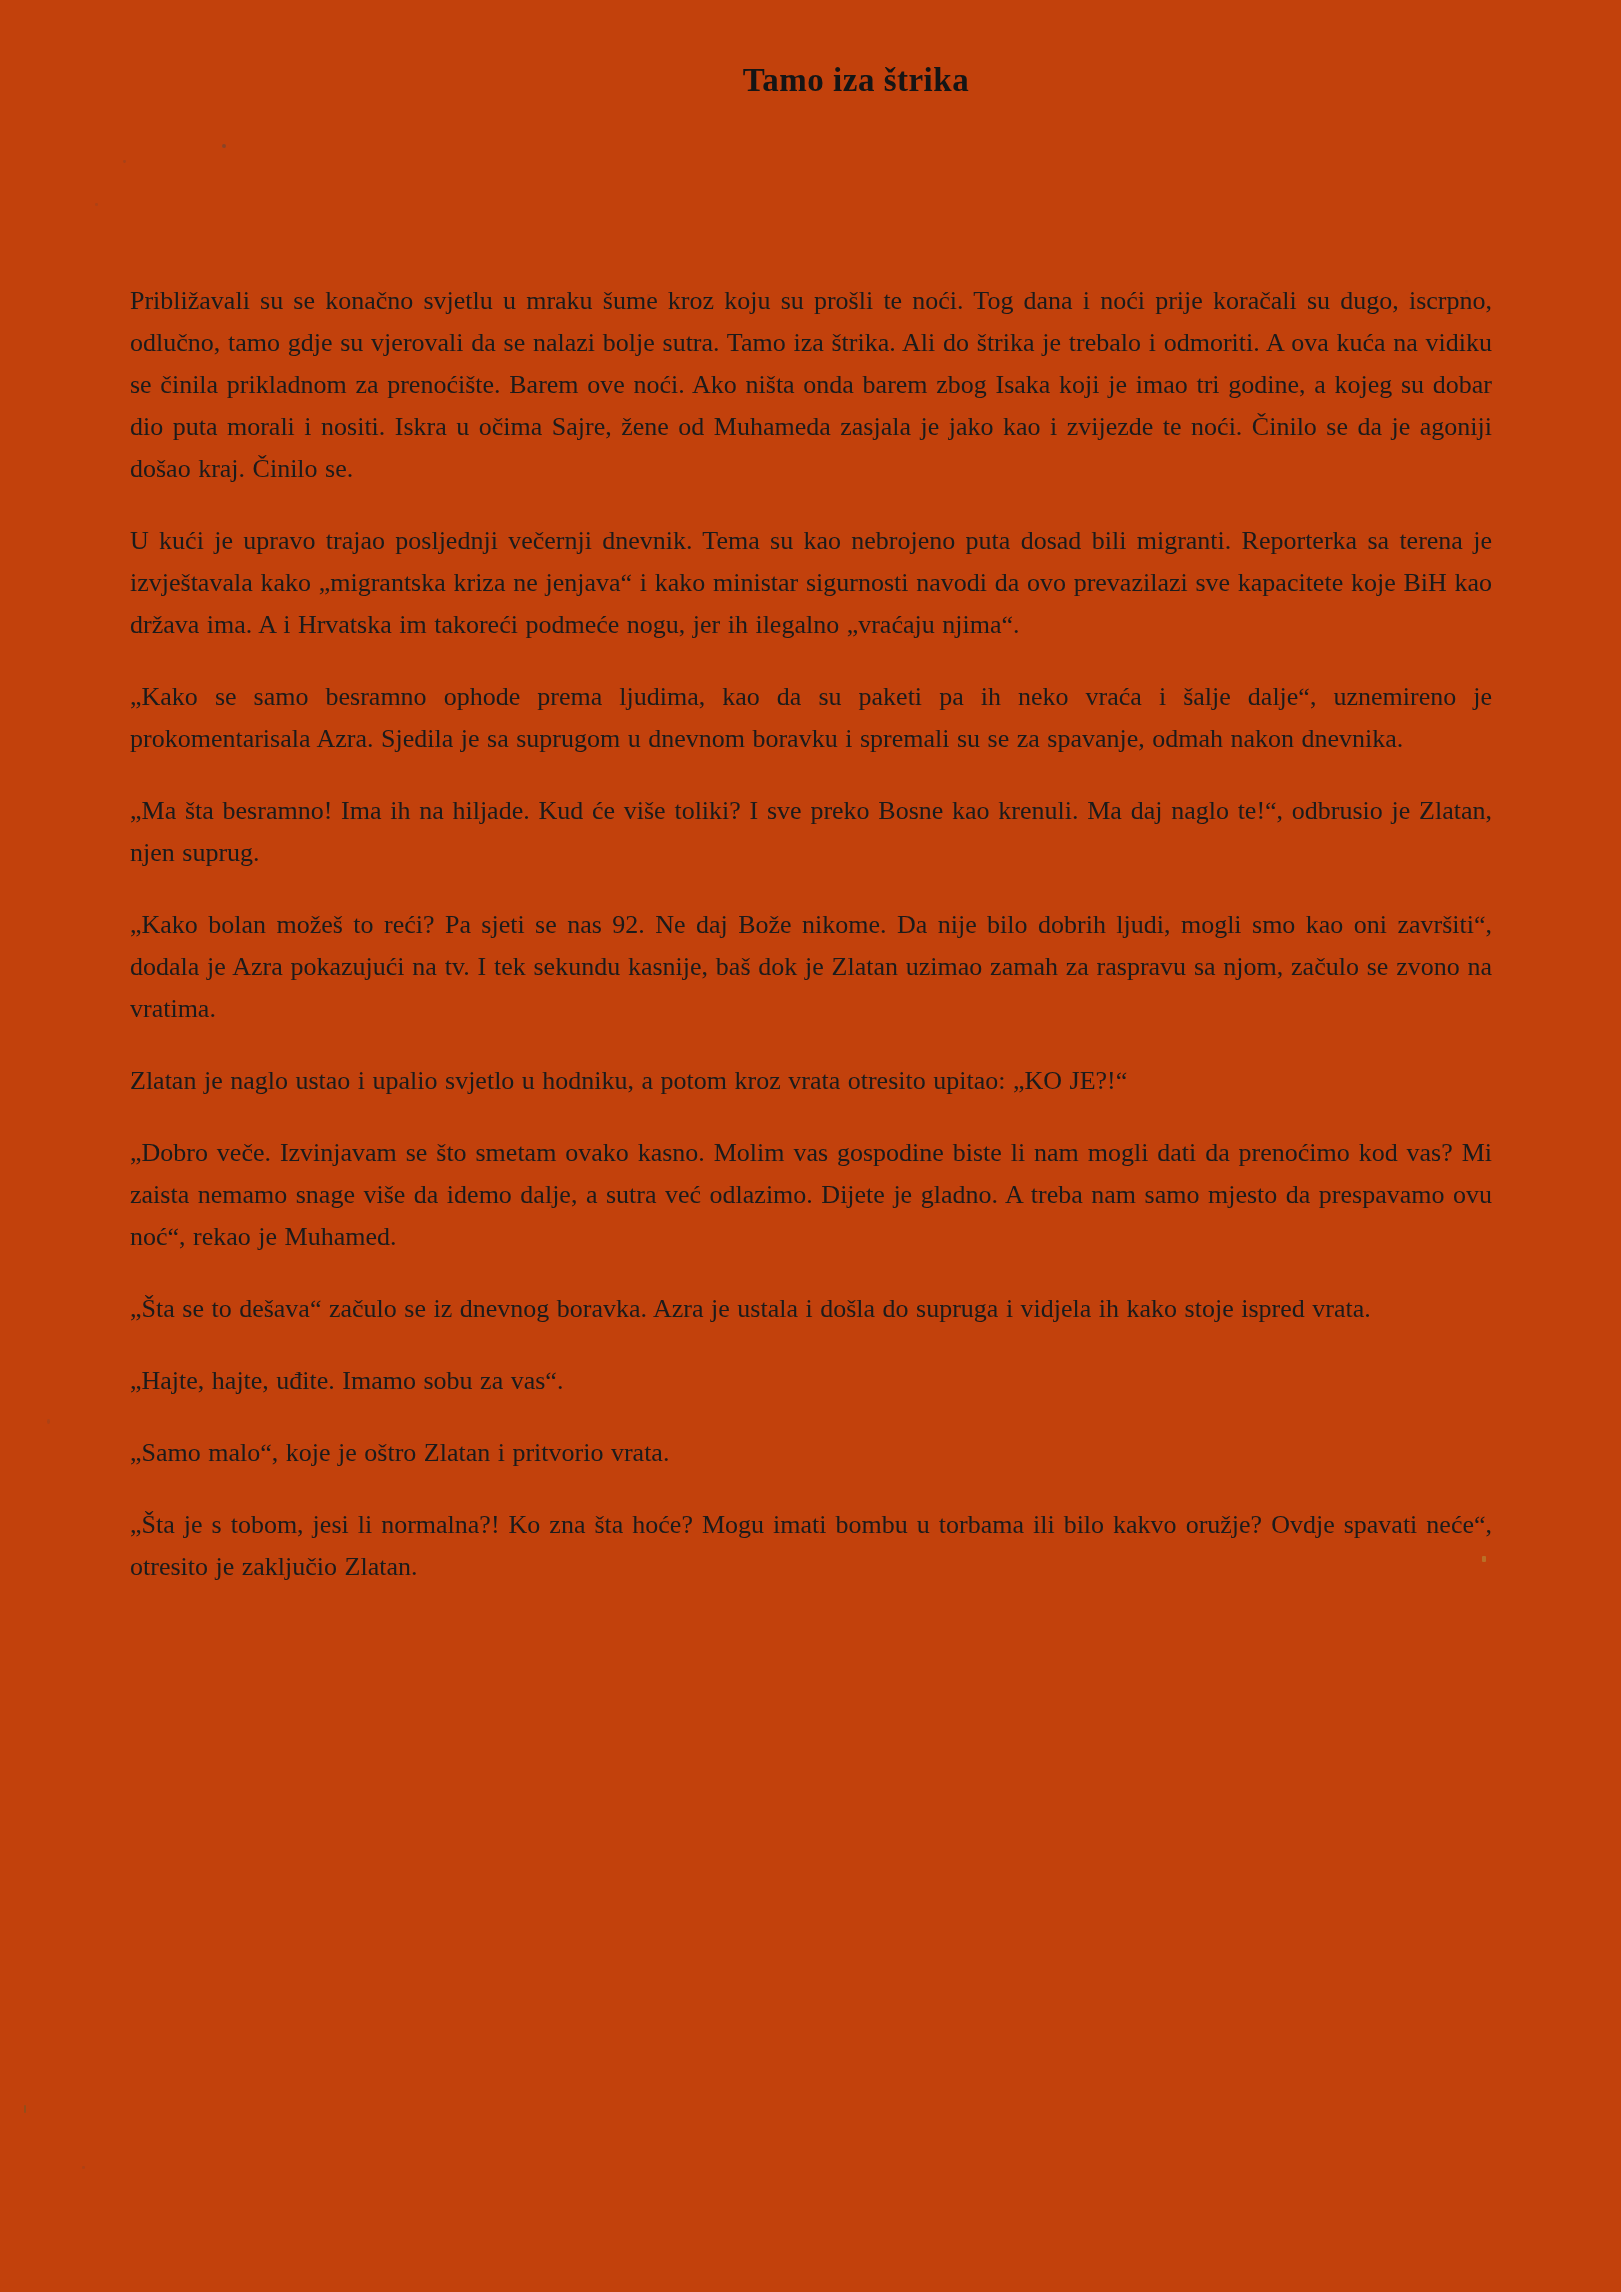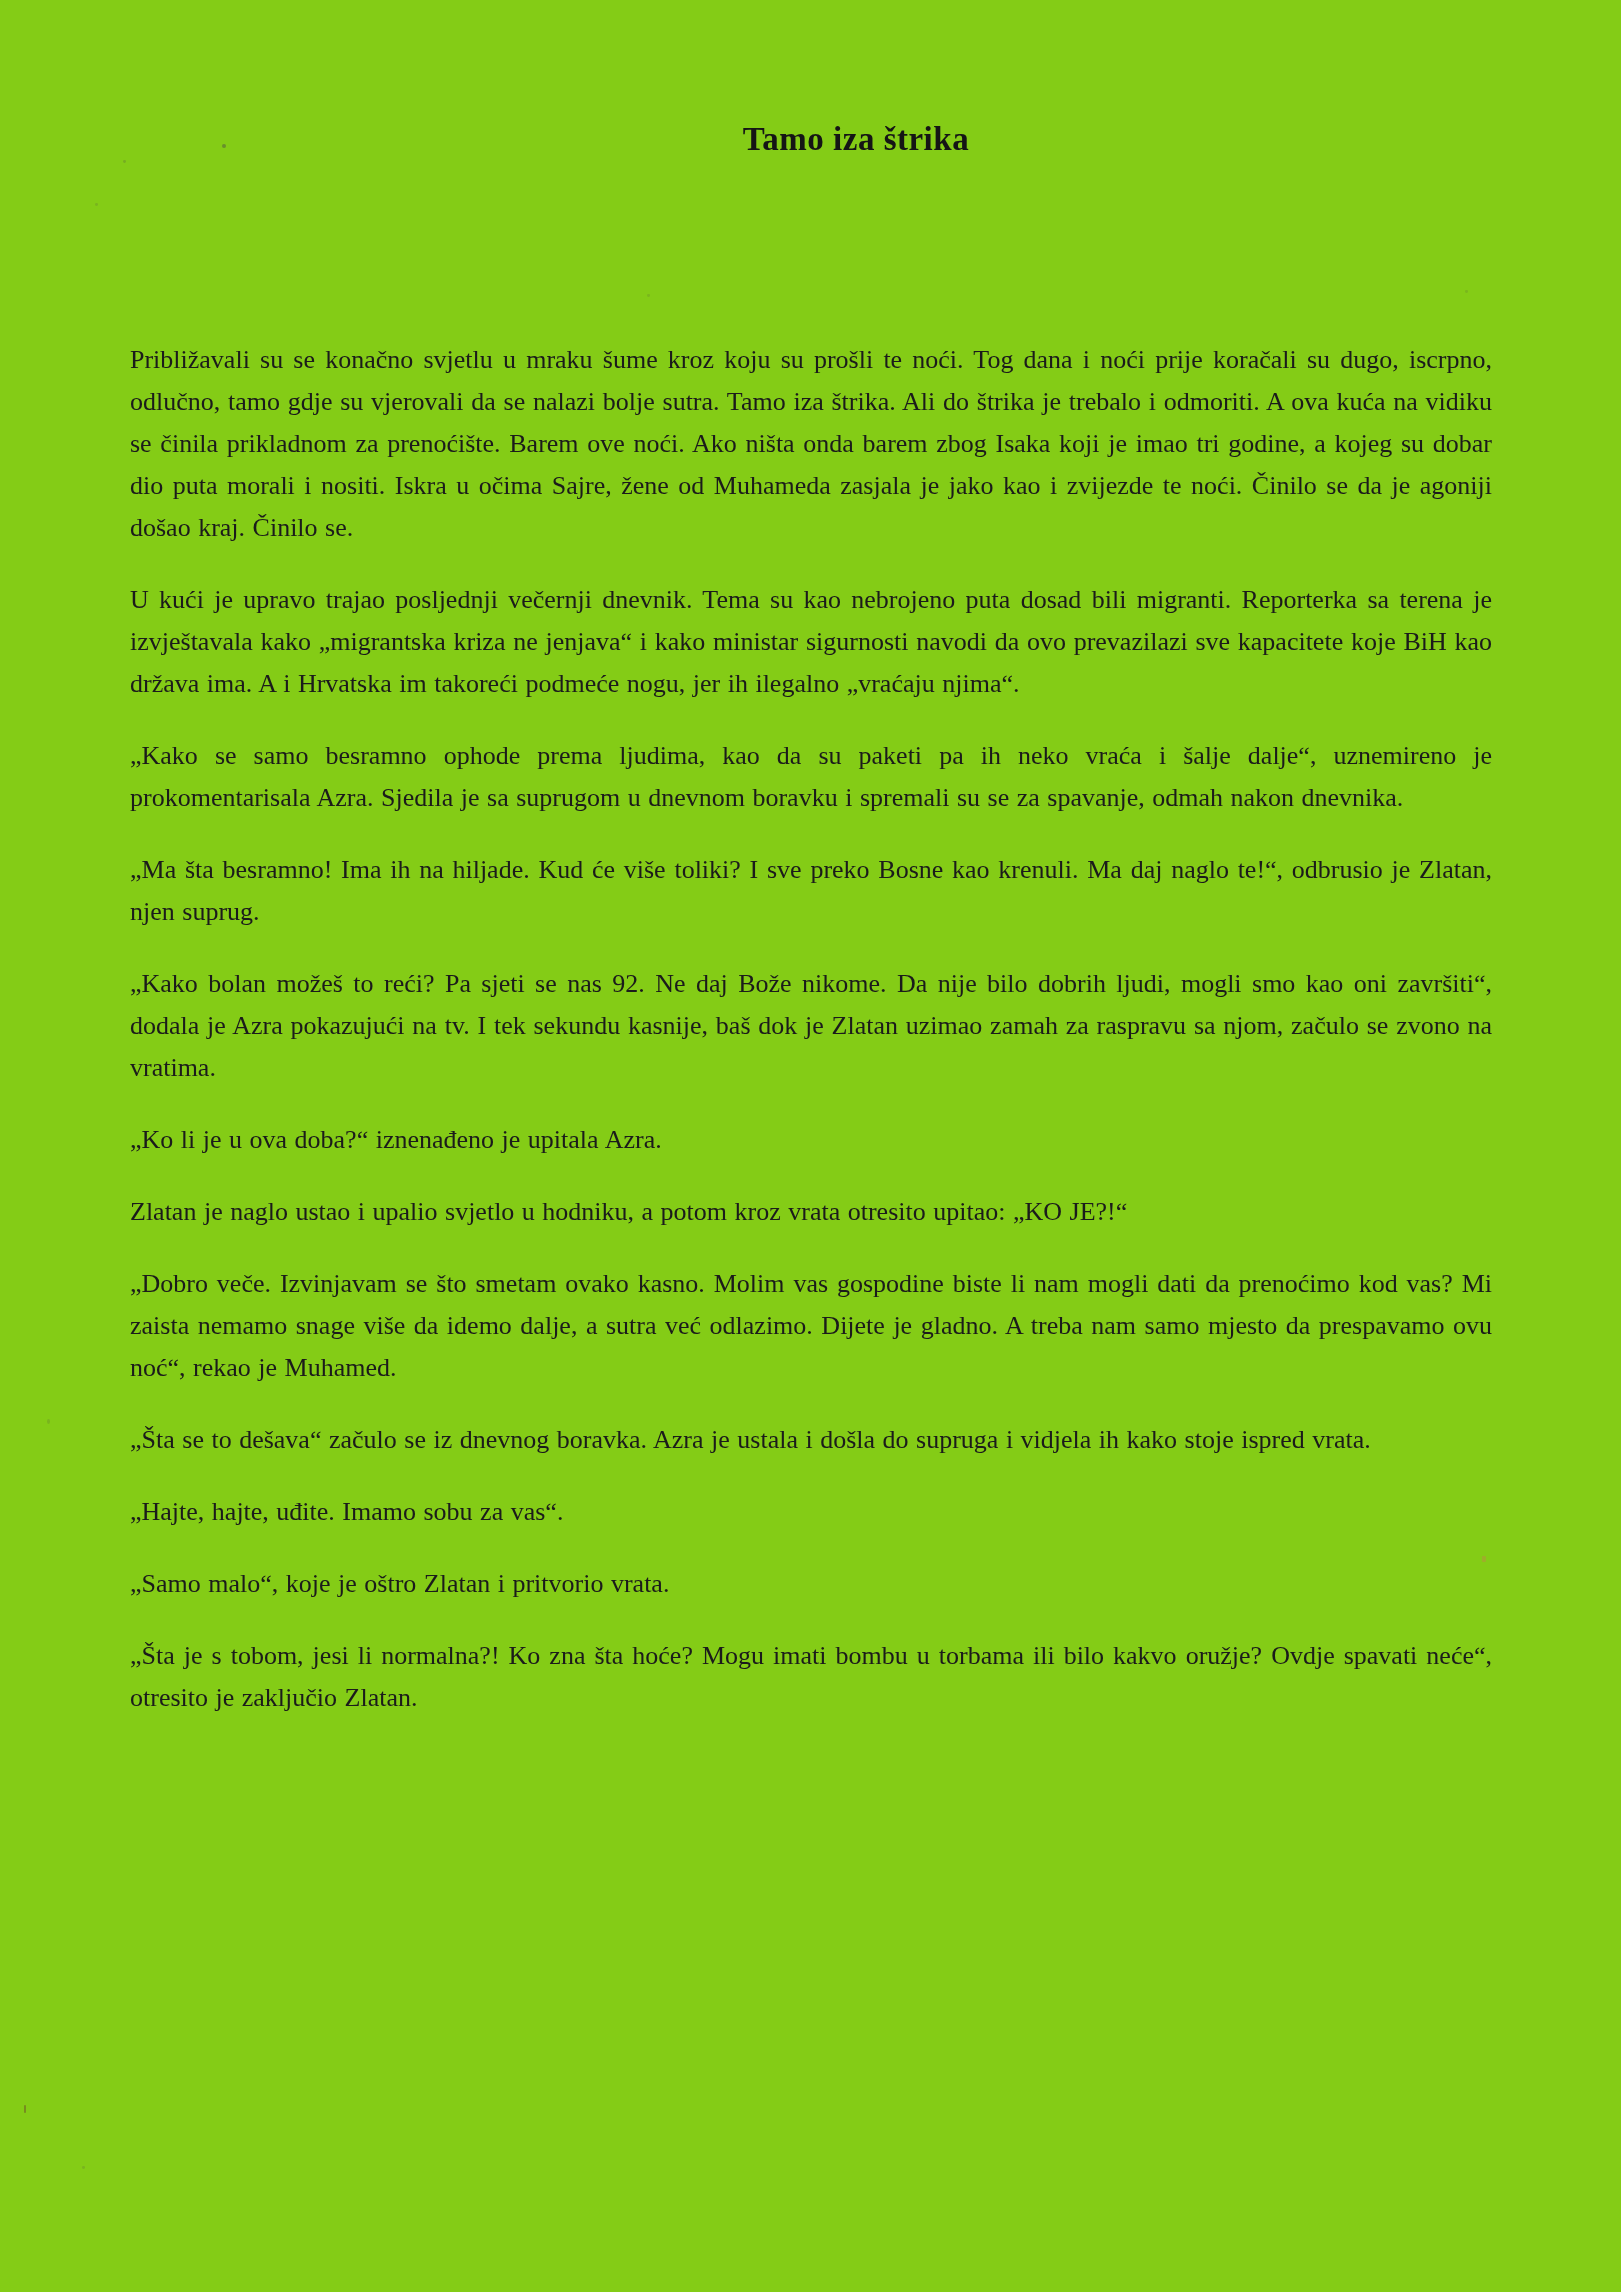--- a/index.html
+++ b/index.html
@@ -5,23 +5,23 @@
   html, body {
     margin: 0;
     padding: 0;
     background: #fbfbf9;
   }
   .page {
     position: relative;
     width: 1621px;
     height: 2293px;
     margin: 0 auto;
-    background: #84cc16;
+    background: #c2410c;
     box-sizing: border-box;
-    padding: 120px 129px 0 130px;
+    padding: 61px 129px 0 130px;
     font-family: "Liberation Serif", serif;
     color: #1b1b1b;
     overflow: hidden;
   }
   .doc-title {
     font-size: 33px;
     font-weight: bold;
     line-height: 1.2;
     text-align: center;
     position: relative;
@@ -59,21 +59,20 @@
 <div class="page">
 
   <h1 class="doc-title">Tamo iza štrika</h1>
 
   <div class="doc-body">
     <p>Približavali su se konačno svjetlu u mraku šume kroz koju su prošli te noći. Tog dana i noći prije koračali su dugo, iscrpno, odlučno, tamo gdje su vjerovali da se nalazi bolje sutra. Tamo iza štrika. Ali do štrika je trebalo i odmoriti. A ova kuća na vidiku se činila prikladnom za prenoćište. Barem ove noći. Ako ništa onda barem zbog Isaka koji je imao tri godine, a kojeg su dobar dio puta morali i nositi. Iskra u očima Sajre, žene od Muhameda zasjala je jako kao i zvijezde te noći. Činilo se da je agoniji došao kraj. Činilo se.</p>
     <p>U kući je upravo trajao posljednji večernji dnevnik. Tema su kao nebrojeno puta dosad bili migranti. Reporterka sa terena je izvještavala kako „migrantska kriza ne jenjava“ i kako ministar sigurnosti navodi da ovo prevazilazi sve kapacitete koje BiH kao država ima. A i Hrvatska im takoreći podmeće nogu, jer ih ilegalno „vraćaju njima“.</p>
     <p>„Kako se samo besramno ophode prema ljudima, kao da su paketi pa ih neko vraća i šalje dalje“, uznemireno je prokomentarisala Azra. Sjedila je sa suprugom u dnevnom boravku i spremali su se za spavanje, odmah nakon dnevnika.</p>
     <p>„Ma šta besramno! Ima ih na hiljade. Kud će više toliki? I sve preko Bosne kao krenuli. Ma daj naglo te!“, odbrusio je Zlatan, njen suprug.</p>
     <p>„Kako bolan možeš to reći? Pa sjeti se nas 92. Ne daj Bože nikome. Da nije bilo dobrih ljudi, mogli smo kao oni završiti“, dodala je Azra pokazujući na tv. I tek sekundu kasnije, baš dok je Zlatan uzimao zamah za raspravu sa njom, začulo se zvono na vratima.</p>
-    <p>„Ko li je u ova doba?“ iznenađeno je upitala Azra.</p>
     <p>Zlatan je naglo ustao i upalio svjetlo u hodniku, a potom kroz vrata otresito upitao: „KO JE?!“</p>
     <p>„Dobro veče. Izvinjavam se što smetam ovako kasno. Molim vas gospodine biste li nam mogli dati da prenoćimo kod vas? Mi zaista nemamo snage više da idemo dalje, a sutra već odlazimo. Dijete je gladno. A treba nam samo mjesto da prespavamo ovu noć“, rekao je Muhamed.</p>
     <p>„Šta se to dešava“ začulo se iz dnevnog boravka. Azra je ustala i došla do supruga i vidjela ih kako stoje ispred vrata.</p>
     <p>„Hajte, hajte, uđite. Imamo sobu za vas“.</p>
     <p>„Samo malo“, koje je oštro Zlatan i pritvorio vrata.</p>
     <p>„Šta je s tobom, jesi li normalna?! Ko zna šta hoće? Mogu imati bombu u torbama ili bilo kakvo oružje? Ovdje spavati neće“, otresito je zaključio Zlatan.</p>
   </div>
 
   <span class="speck s1"></span>
   <span class="speck s2"></span>

